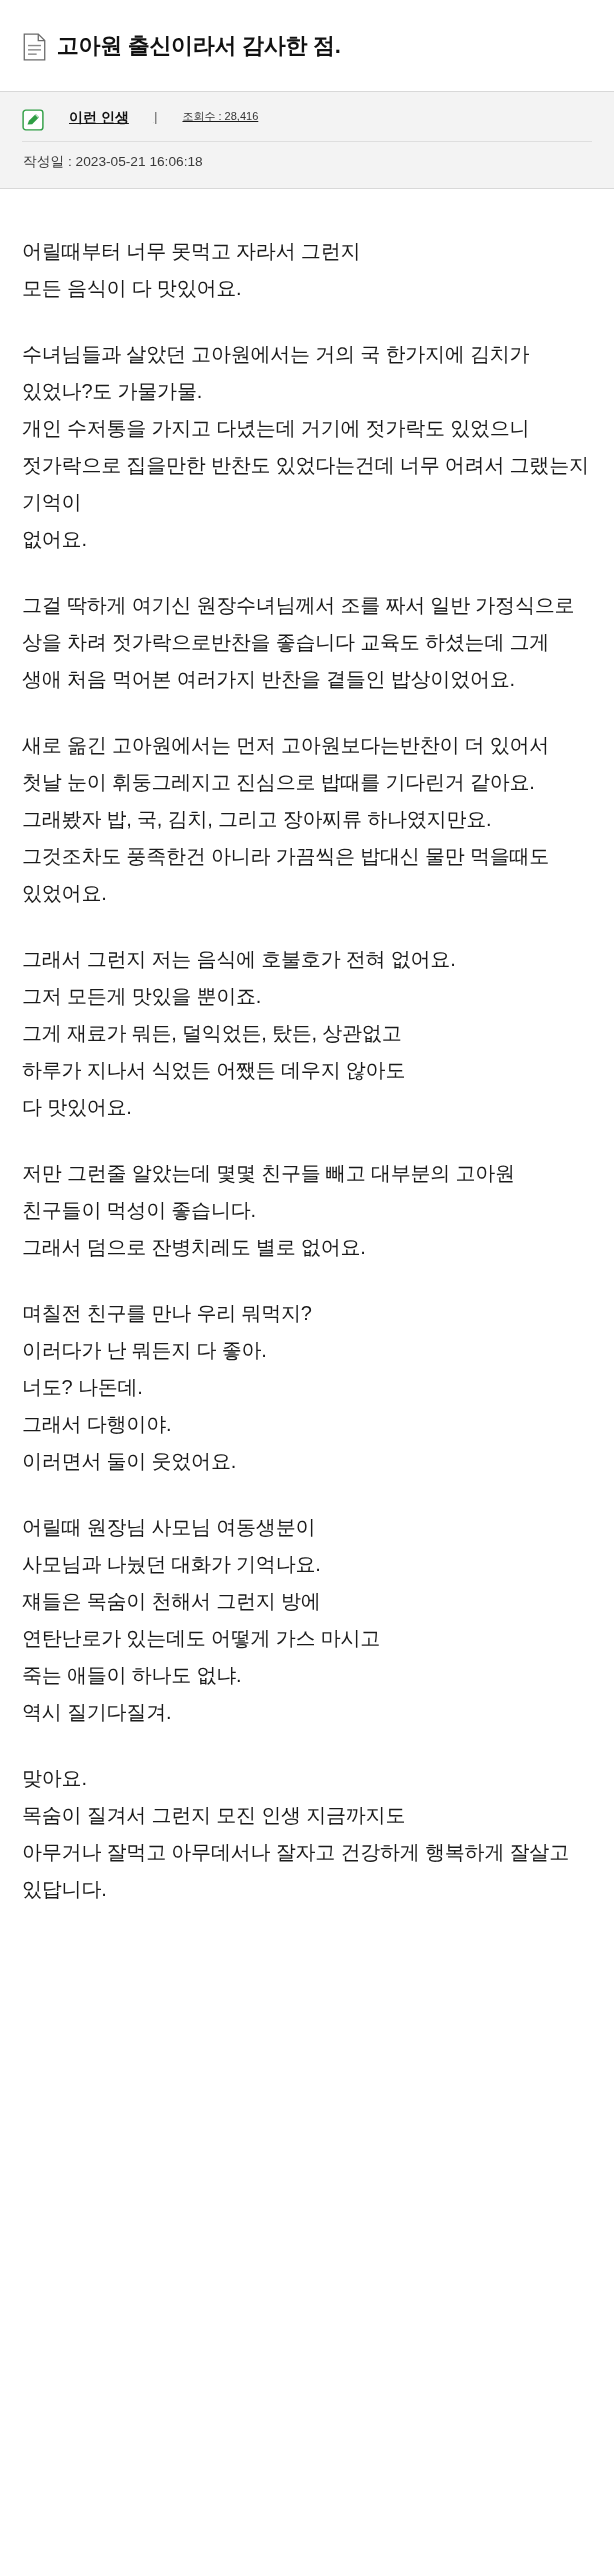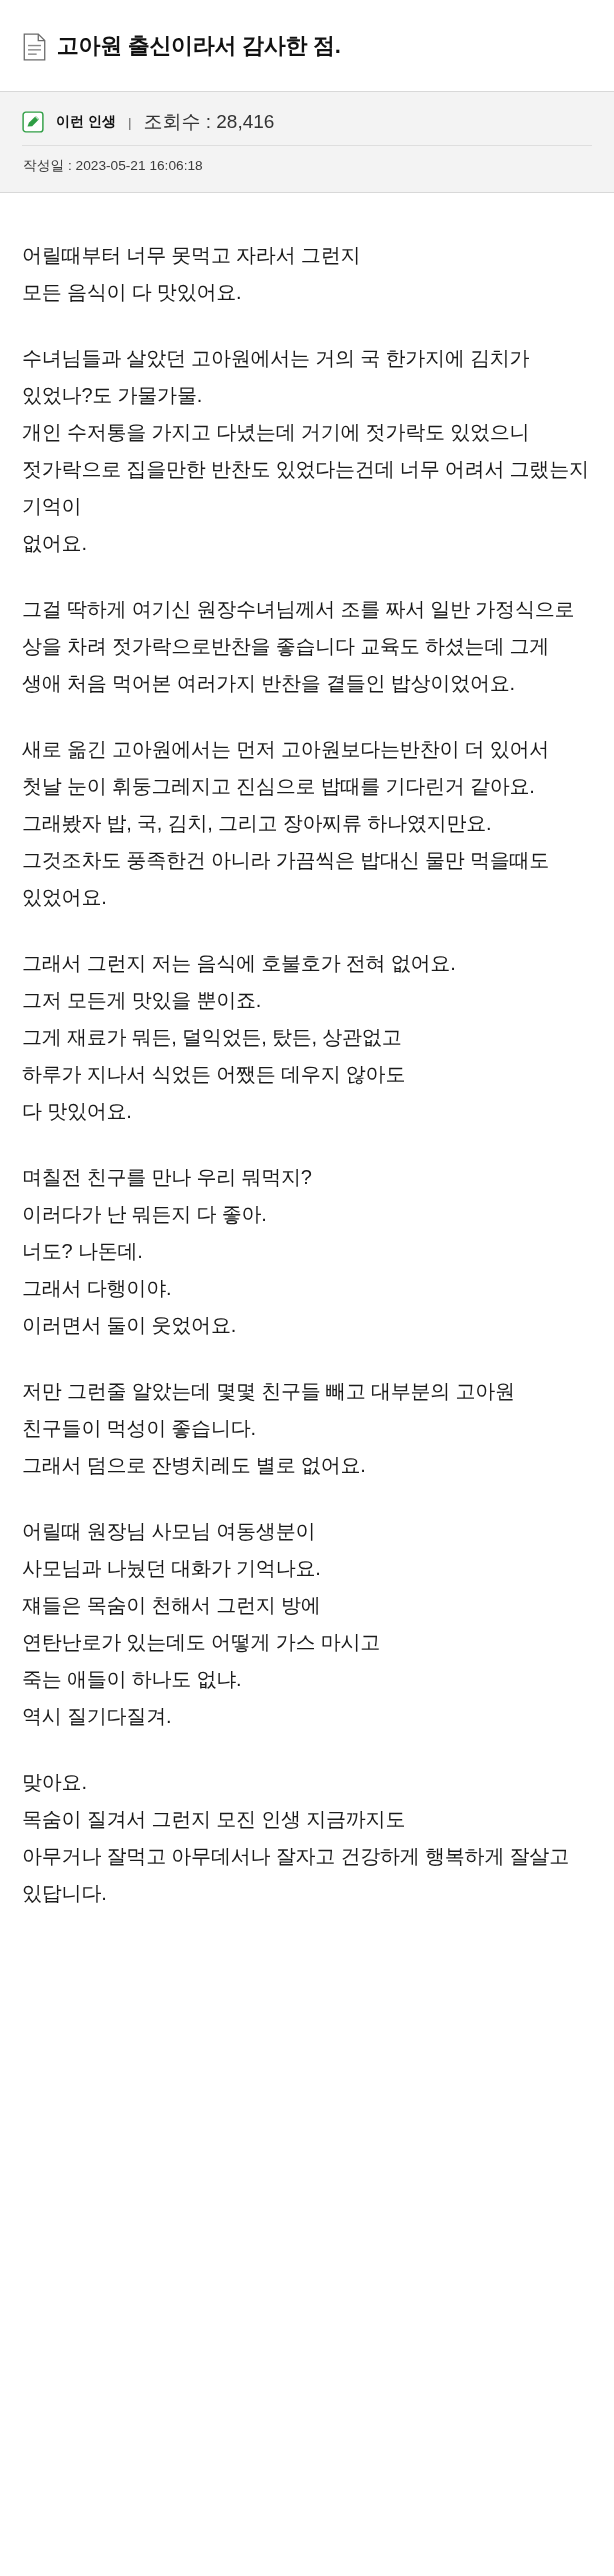--- a/index.html
+++ b/index.html
@@ -50,40 +50,41 @@
     width: 100%;
   }
 
   
   .meta-block {
     background: #f3f3f3;
     padding: 14px 22px 5.5px 22px;
   }
   .meta-row {
     display: flex;
-    align-items: center;
-    gap: 12px;
+    align-items: flex-start;
+    gap: 25px;
     padding: 3.3px 0 9.8px 0;
+    text-decoration: underline;
   }
   .pen-icon {
     width: 22px;
     height: 22px;
     flex: 0 0 auto;
   }
   .author-name {
     font-size: 14px;
     font-weight: bold;
     color: #111111;
   }
   .meta-sep {
     color: #666666;
     font-size: 13.7px;
   }
   .view-count {
-    font-size: 19px;
+    font-size: 11px;
     color: #333333;
   }
   .meta-divider {
     height: 0.5px;
     background: #dedede;
     margin: 0 0 0 0;
   }
   .date-row {
     padding: 11px 0 12px 1.1px;
     font-size: 13.7px;
@@ -153,27 +154,27 @@
 없어요.</p>
     <p class="para">그걸 딱하게 여기신 원장수녀님께서 조를 짜서 일반 가정식으로 상을 차려 젓가락으로반찬을 좋습니다 교육도 하셨는데 그게 생애 처음 먹어본 여러가지 반찬을 곁들인 밥상이었어요.</p>
     <p class="para">새로 옮긴 고아원에서는 먼저 고아원보다는반찬이 더 있어서 첫날 눈이 휘둥그레지고 진심으로 밥때를 기다린거 같아요.
 그래봤자 밥, 국, 김치, 그리고 장아찌류 하나였지만요.
 그것조차도 풍족한건 아니라 가끔씩은 밥대신 물만 먹을때도 있었어요.</p>
     <p class="para">그래서 그런지 저는 음식에 호불호가 전혀 없어요.
 그저 모든게 맛있을 뿐이죠.
 그게 재료가 뭐든, 덜익었든, 탔든, 상관없고
 하루가 지나서 식었든 어쨌든 데우지 않아도
 다 맛있어요.</p>
+    <p class="para">저만 그런줄 알았는데 몇몇 친구들 빼고 대부분의 고아원 친구들이 먹성이 좋습니다.
+그래서 덤으로 잔병치레도 별로 없어요.</p>
     <p class="para">며칠전 친구를 만나 우리 뭐먹지?
 이러다가 난 뭐든지 다 좋아.
 너도? 나돈데.
 그래서 다행이야.
 이러면서 둘이 웃었어요.</p>
-    <p class="para">저만 그런줄 알았는데 몇몇 친구들 빼고 대부분의 고아원 친구들이 먹성이 좋습니다.
-그래서 덤으로 잔병치레도 별로 없어요.</p>
     <p class="para">어릴때 원장님 사모님 여동생분이
 사모님과 나눴던 대화가 기억나요.
 쟤들은 목숨이 천해서 그런지 방에
 연탄난로가 있는데도 어떻게 가스 마시고
 죽는 애들이 하나도 없냐.
 역시 질기다질겨.</p>
     <p class="para">맞아요.
 목숨이 질겨서 그런지 모진 인생 지금까지도
 아무거나 잘먹고 아무데서나 잘자고 건강하게 행복하게 잘살고 있답니다.</p>
   </div>

